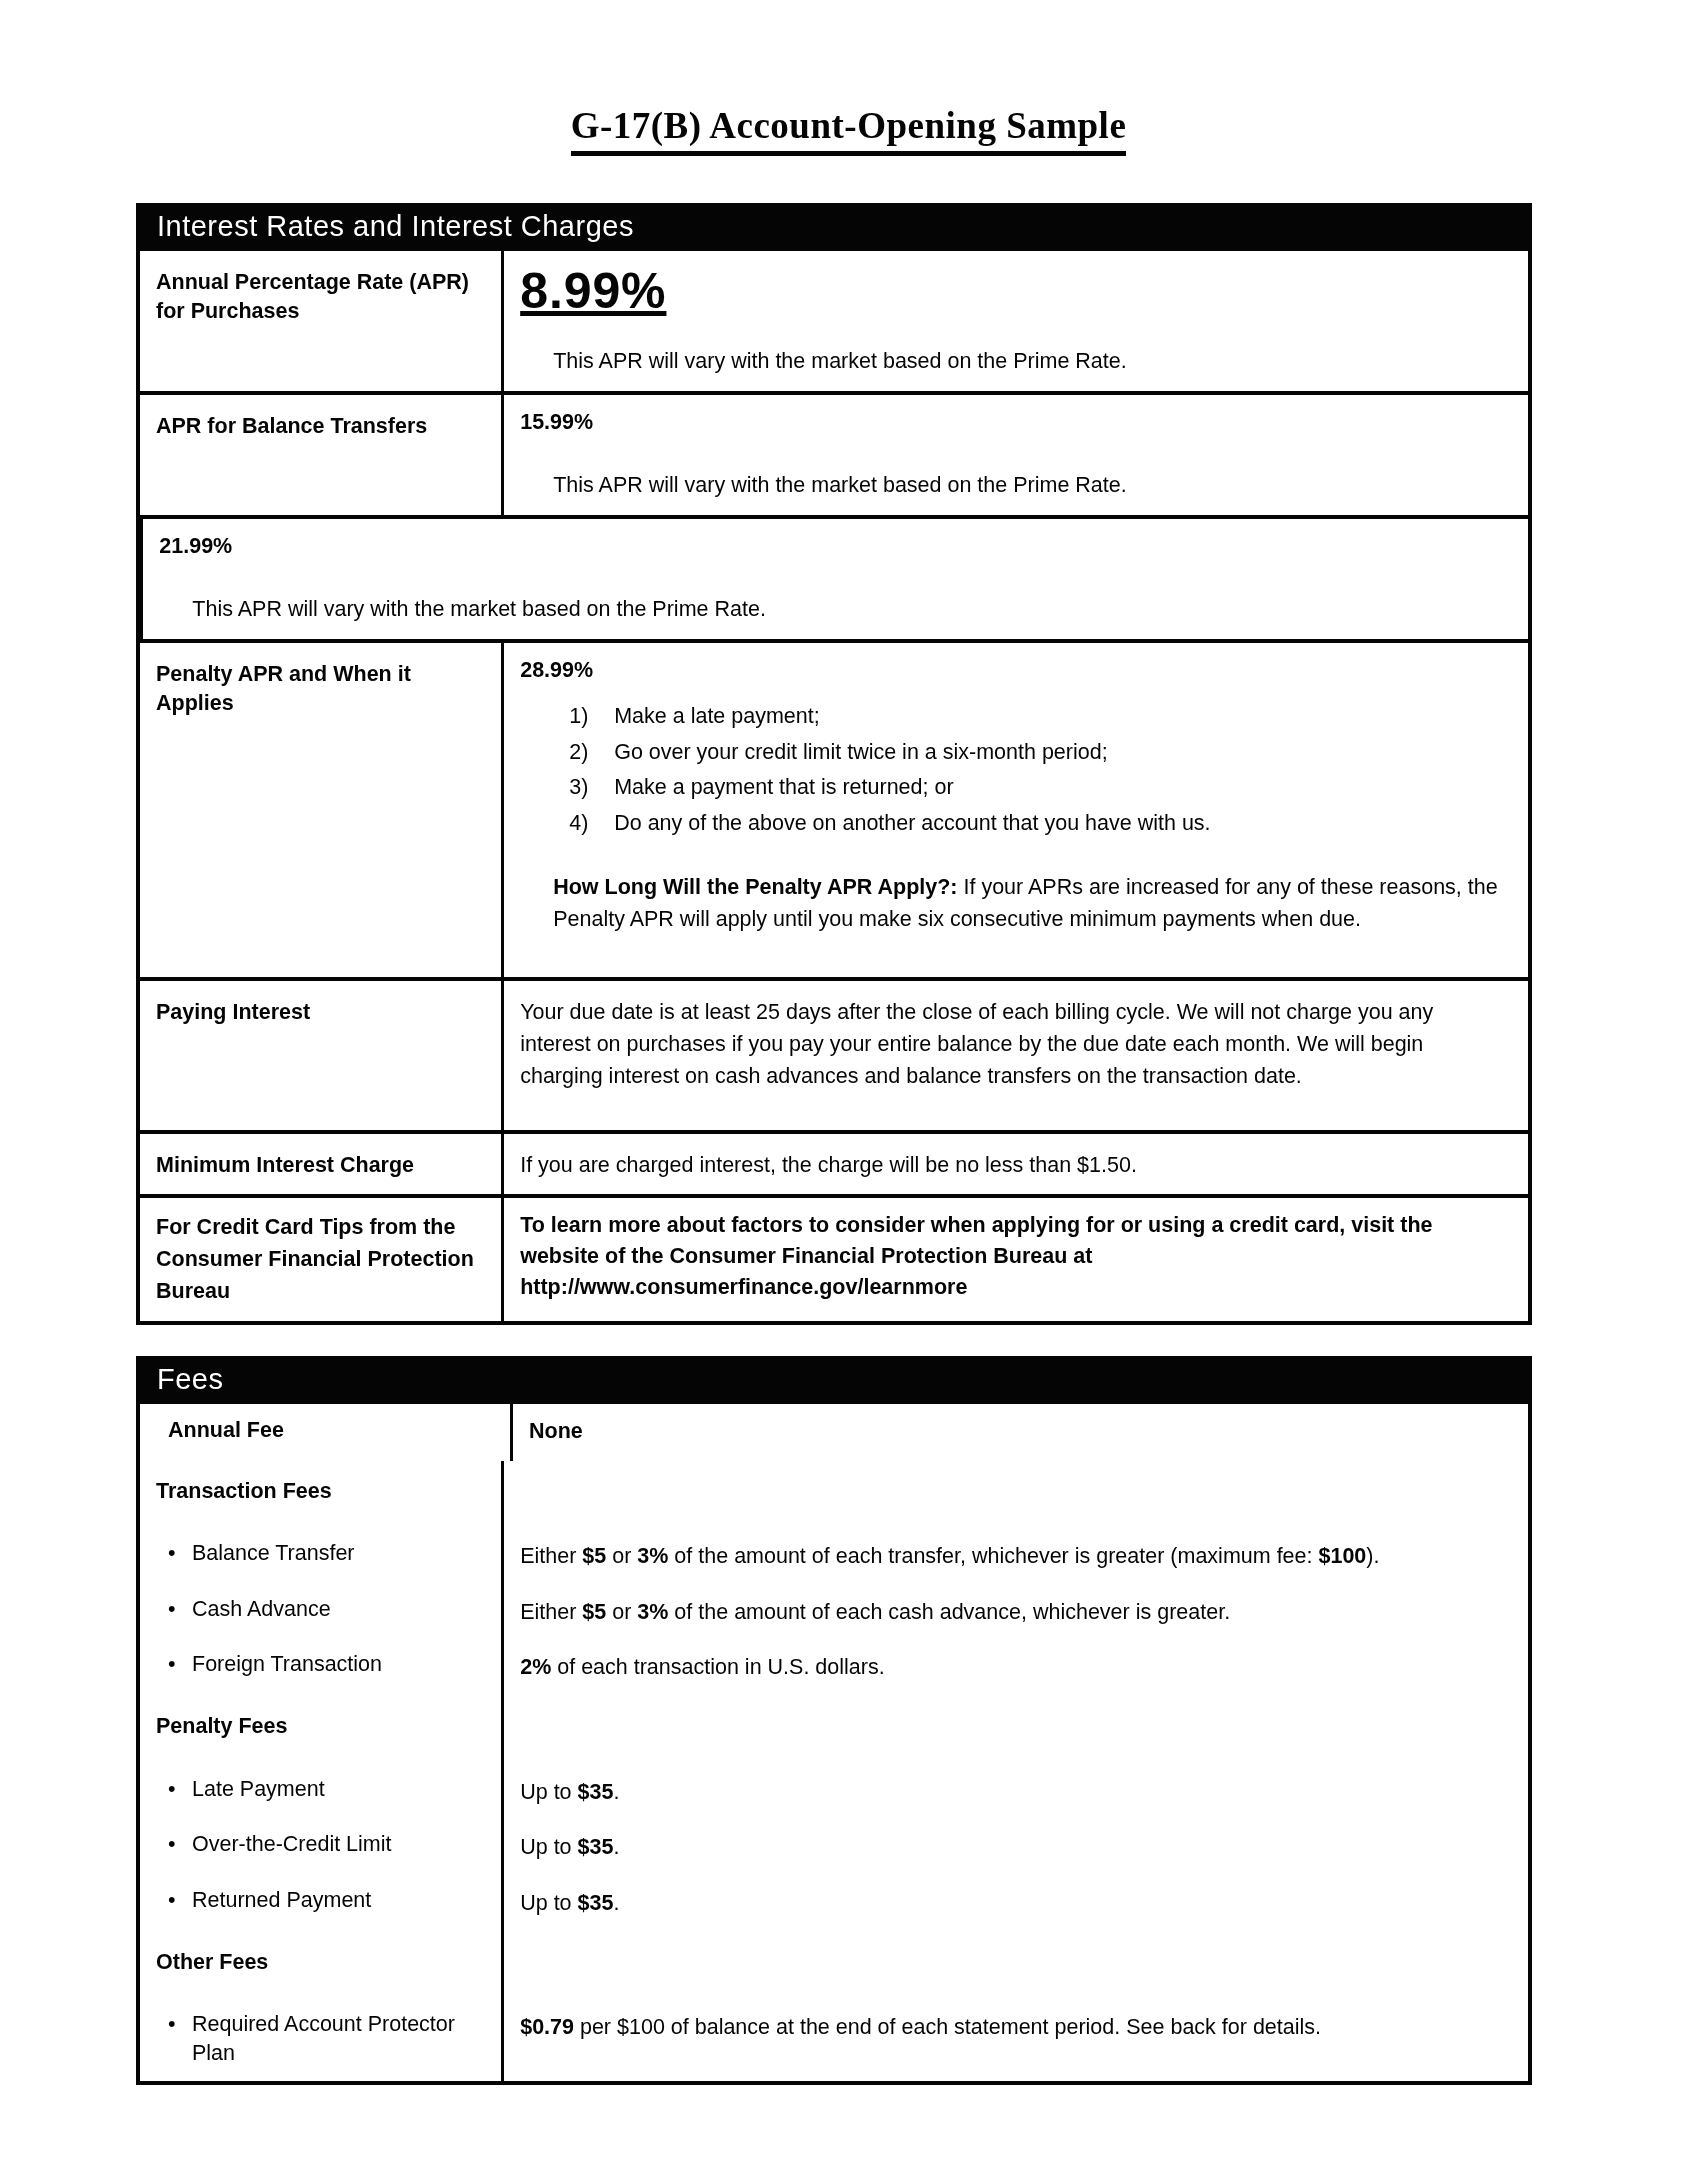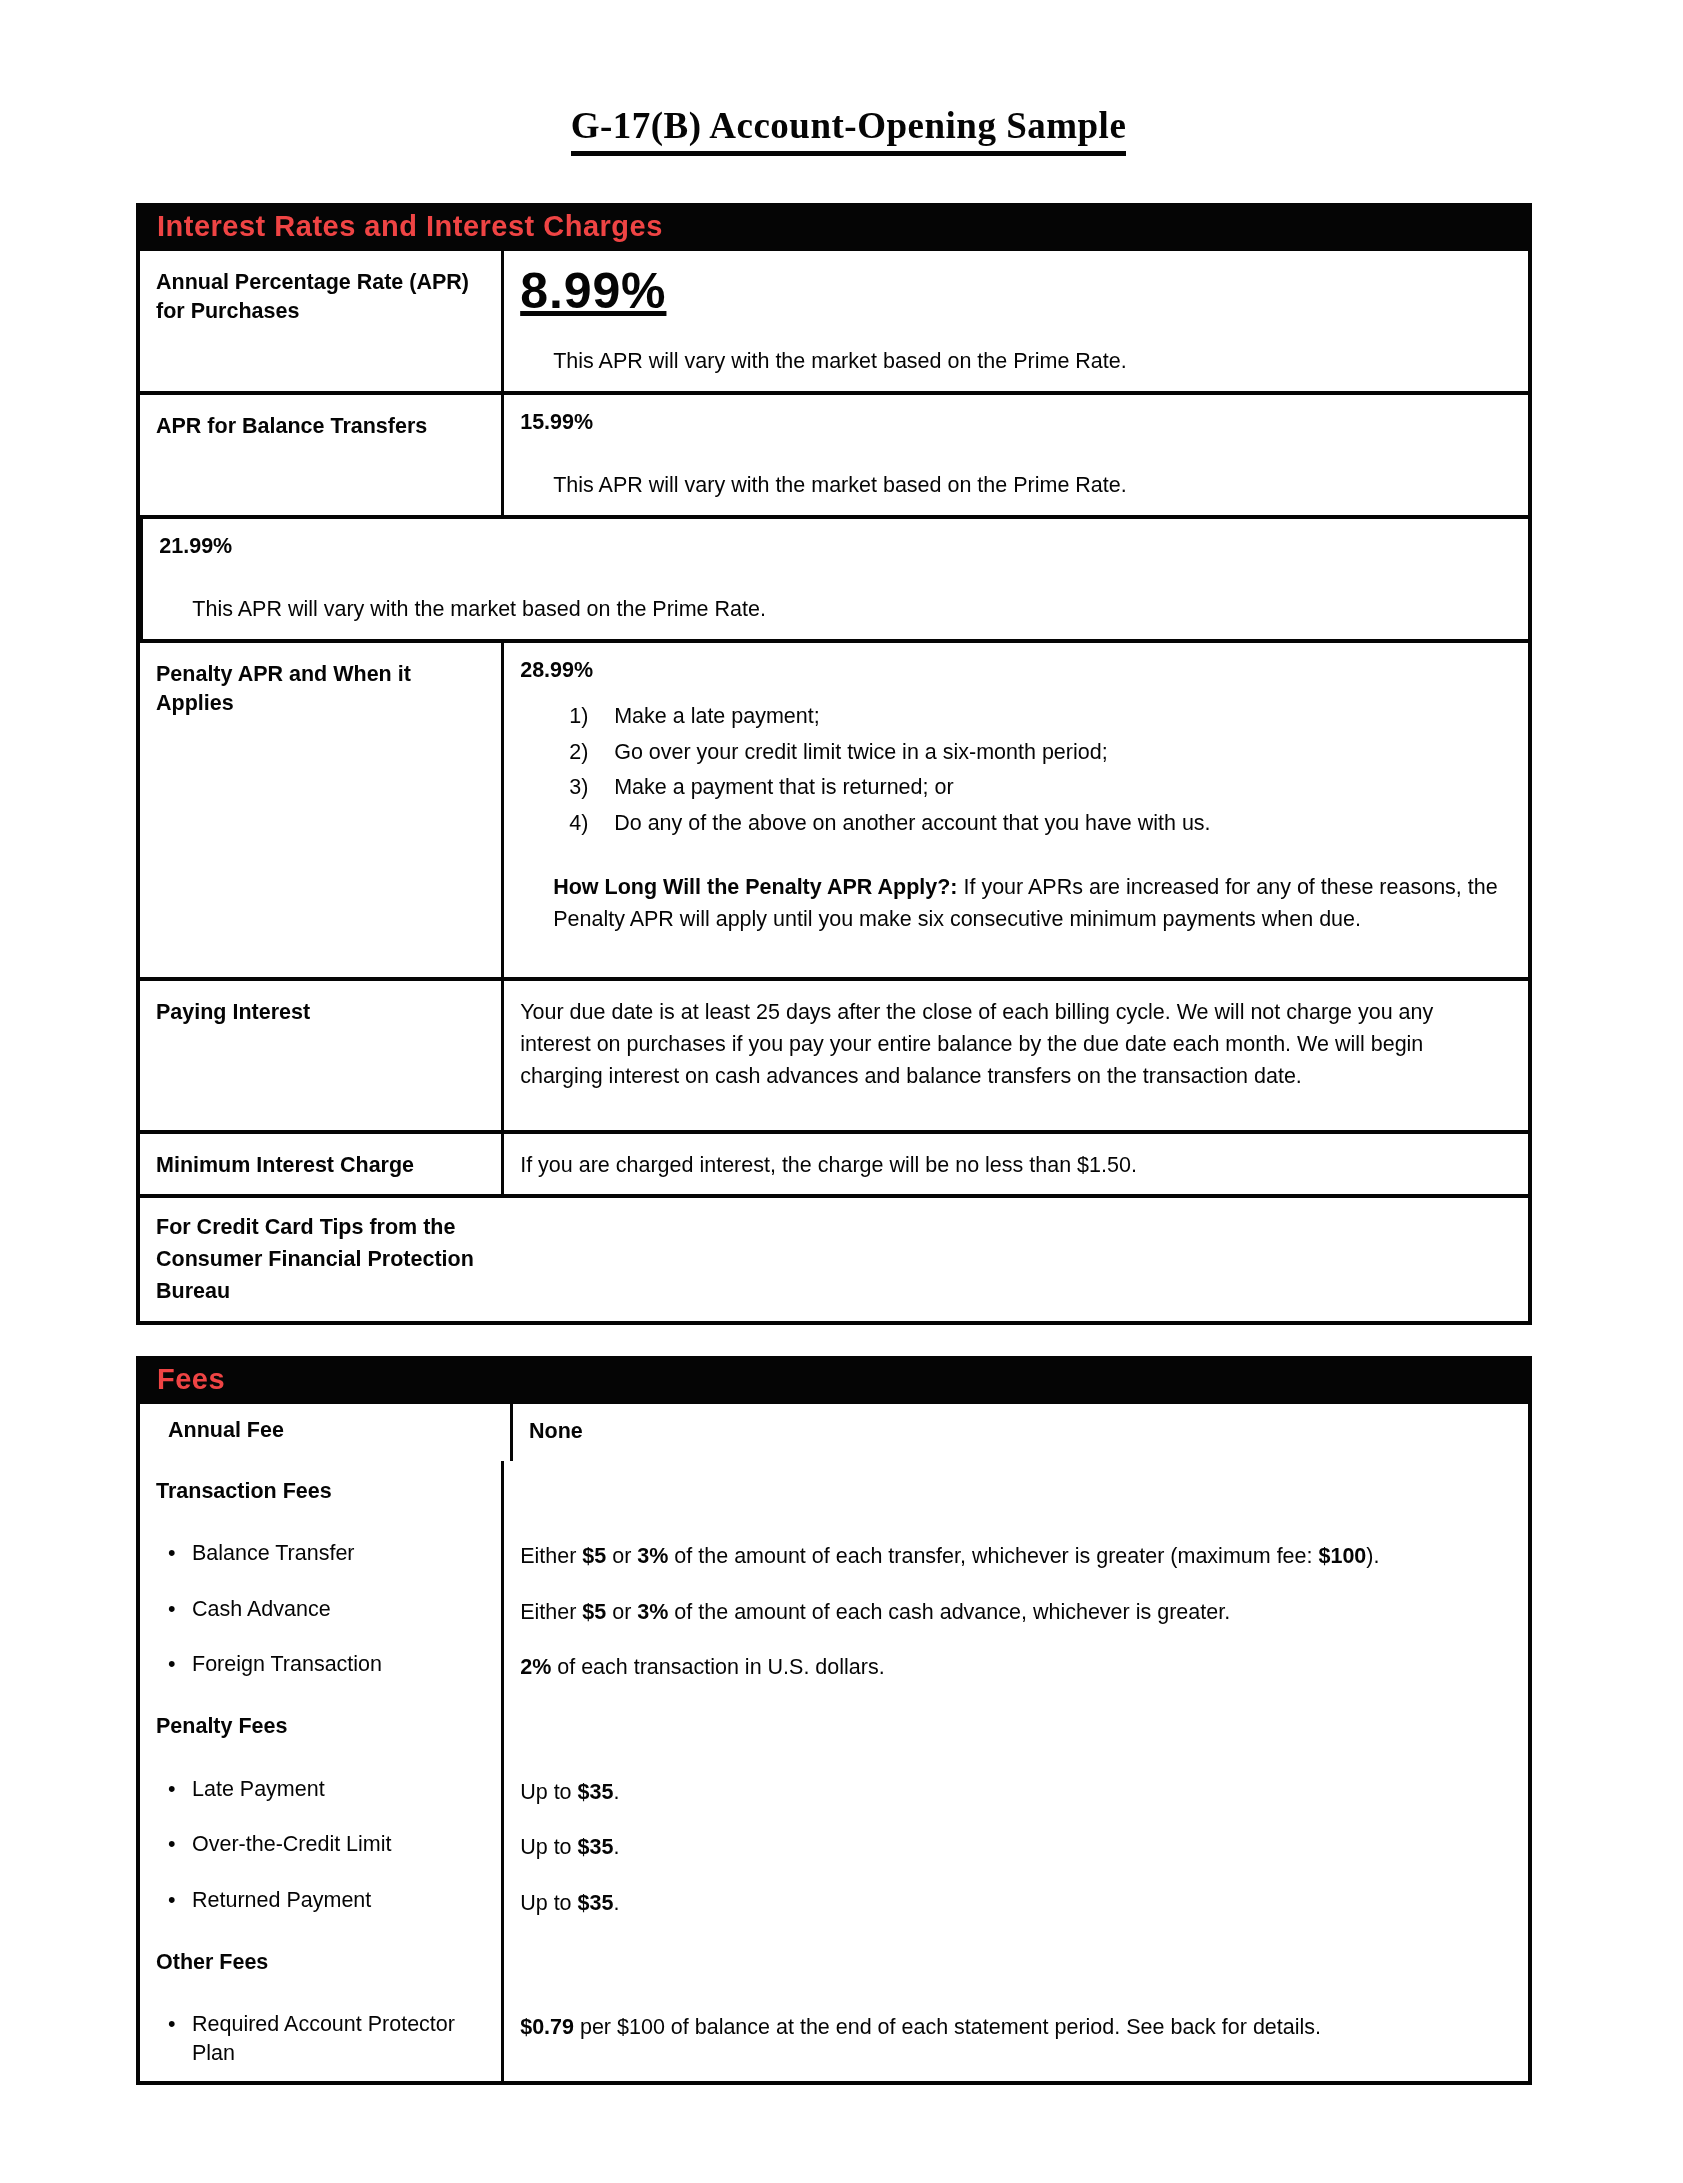--- a/index.html
+++ b/index.html
@@ -45,22 +45,22 @@
     border: 4.2px solid #050505;
     border-top: none;
     box-sizing: border-box;
     background: #ffffff;
   }
   .tbl-interest { margin-top: 47px; }
   .tbl-fees { margin-top: 31px; }
 
   .band {
     background: #050505;
-    color: #ef4444;
-    font-weight: bold;
+    color: #ffffff;
+    font-weight: normal;
     font-size: 29px;
     letter-spacing: 0.5px;
     padding: 9.3px 9.3px 10.3px 17px;
     line-height: 1.0;
   }
 
   .row { display: flex; align-items: stretch; }
   .row + .row { border-top: 4.2px solid #050505; }
 
   .cell-label {
@@ -197,20 +197,21 @@
       <div class="cell-value">Your due date is at least 25 days after the close of each billing cycle.  We will not charge you any interest on purchases if you pay your entire balance by the due date each month.  We will begin charging interest on cash advances and balance transfers on the transaction date.</div>
     </div>
 
     <div class="row r6">
       <div class="cell-label">Minimum Interest Charge</div>
       <div class="cell-value">If you are charged interest, the charge will be no less than $1.50.</div>
     </div>
 
     <div class="row r7">
       <div class="cell-label">For Credit Card Tips from the Consumer Financial Protection Bureau</div>
+      <div class="cell-value">To learn more about factors to consider when applying for or using a credit card, visit the website of the Consumer Financial Protection Bureau at http://www.consumerfinance.gov/learnmore</div>
     </div>
   </section>
 
   <section class="tbl tbl-fees">
     <div class="band">Fees</div>
 
     <div class="row fee-annual">
       <div class="cell-label">Annual Fee</div>
       <div class="cell-value">None</div>
     </div>

